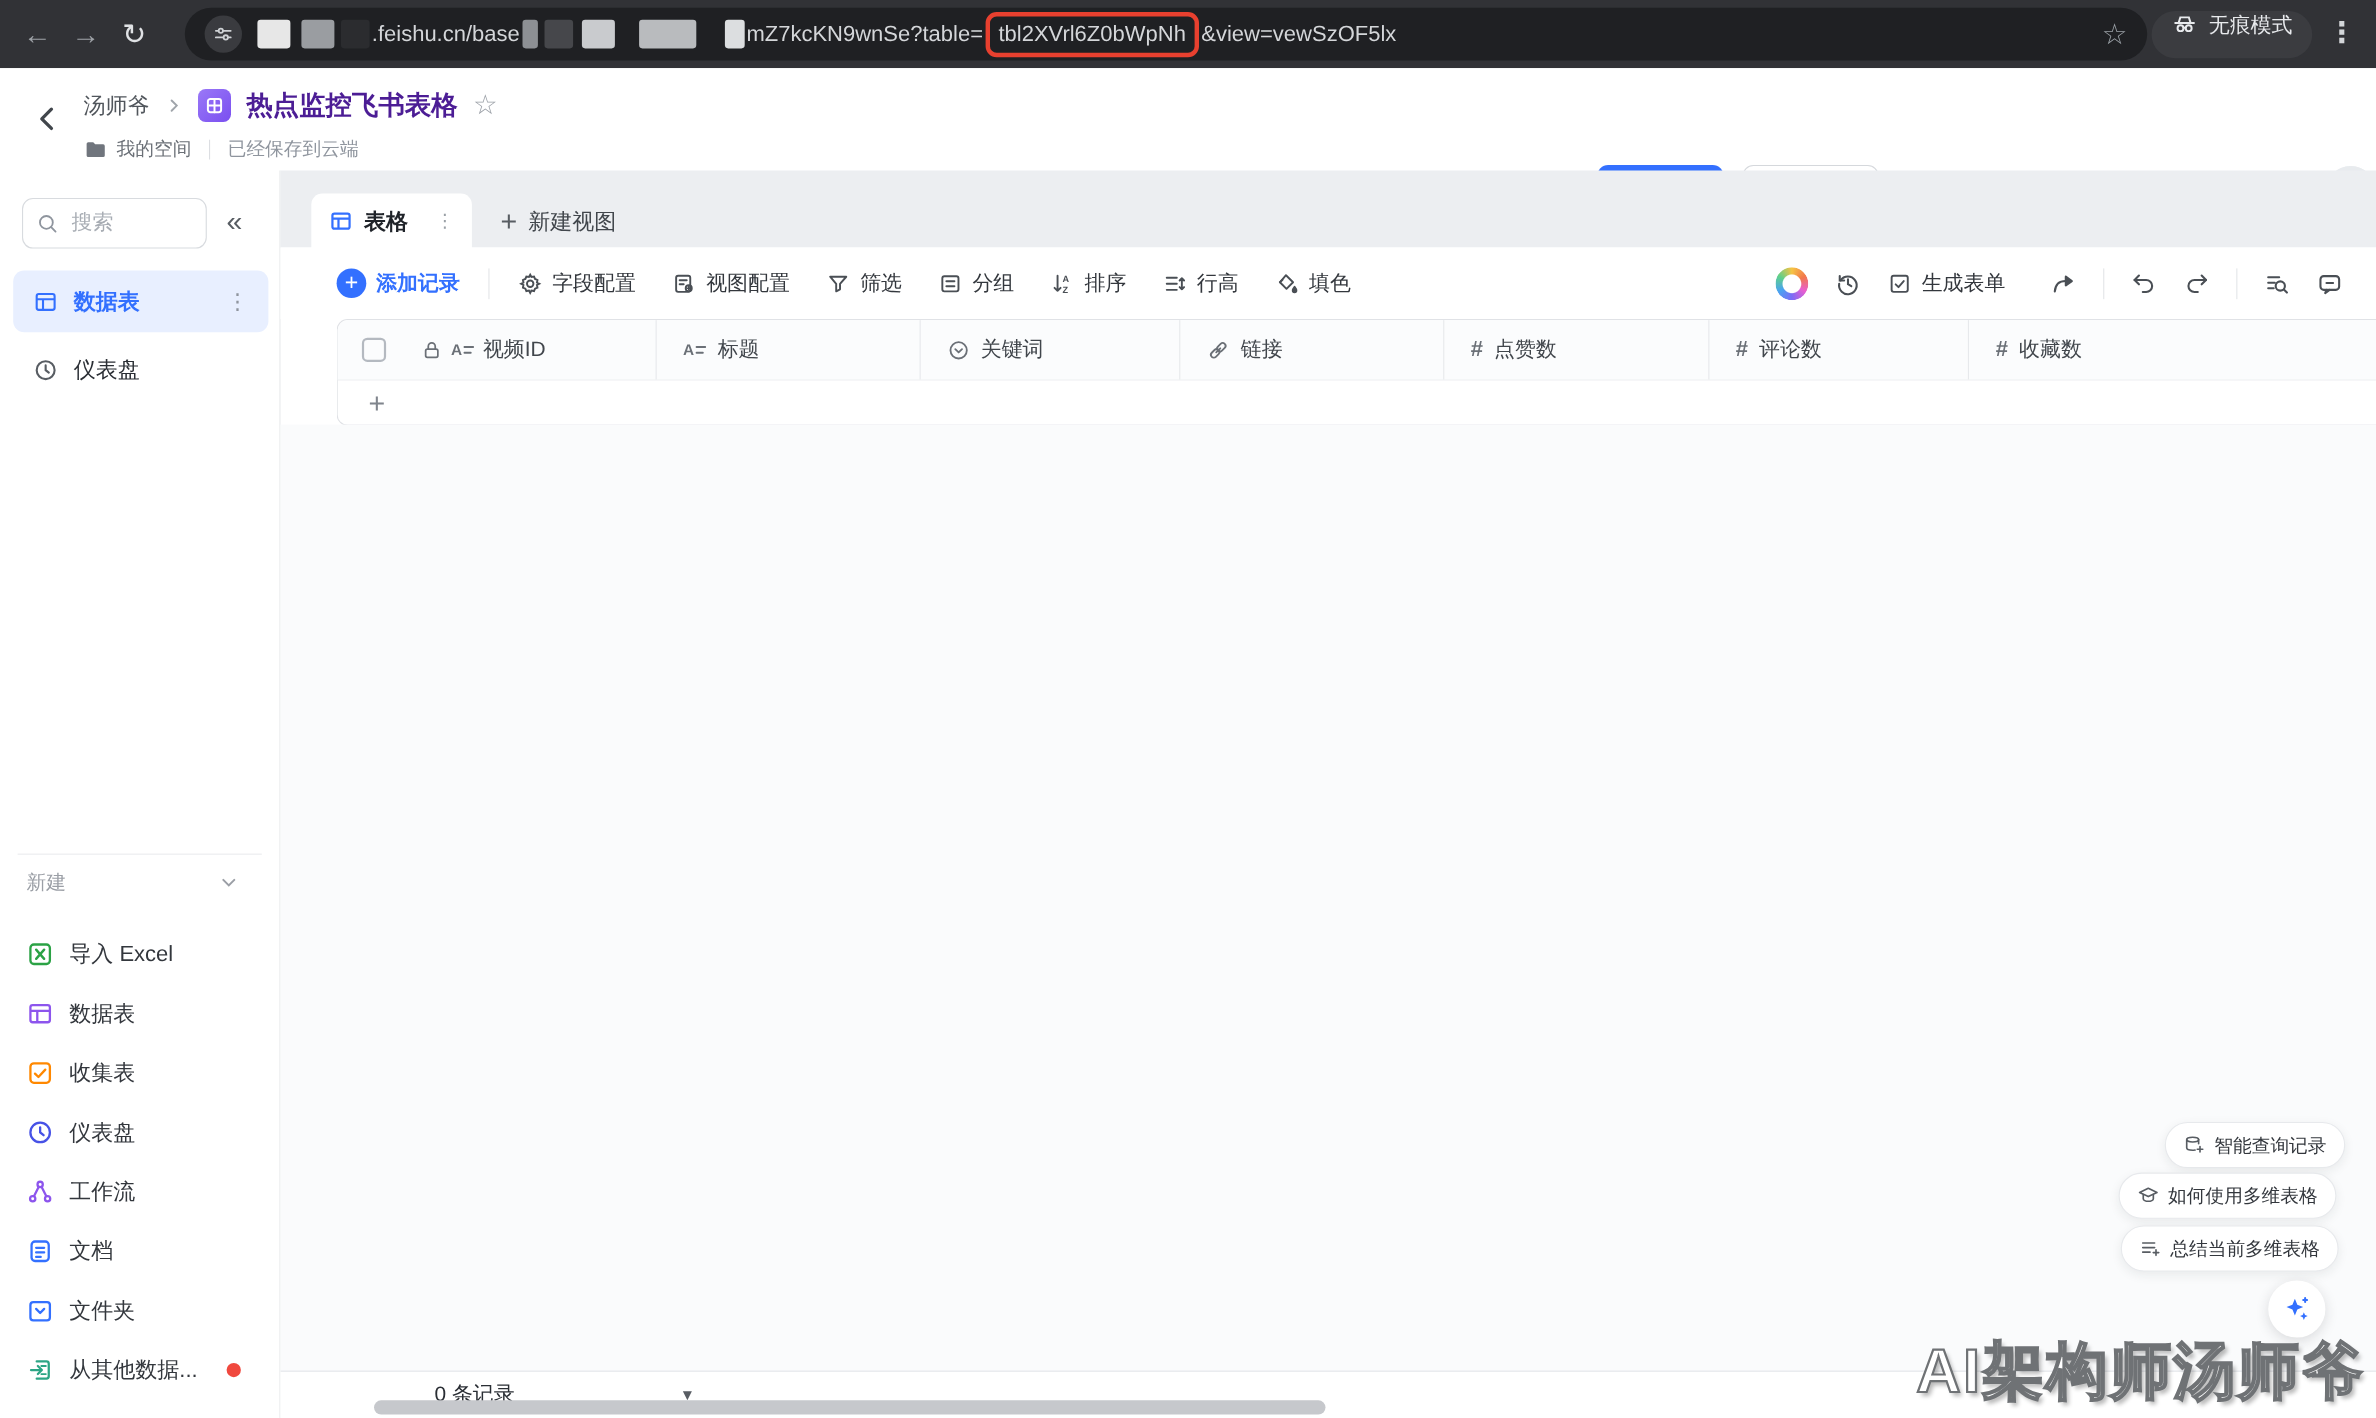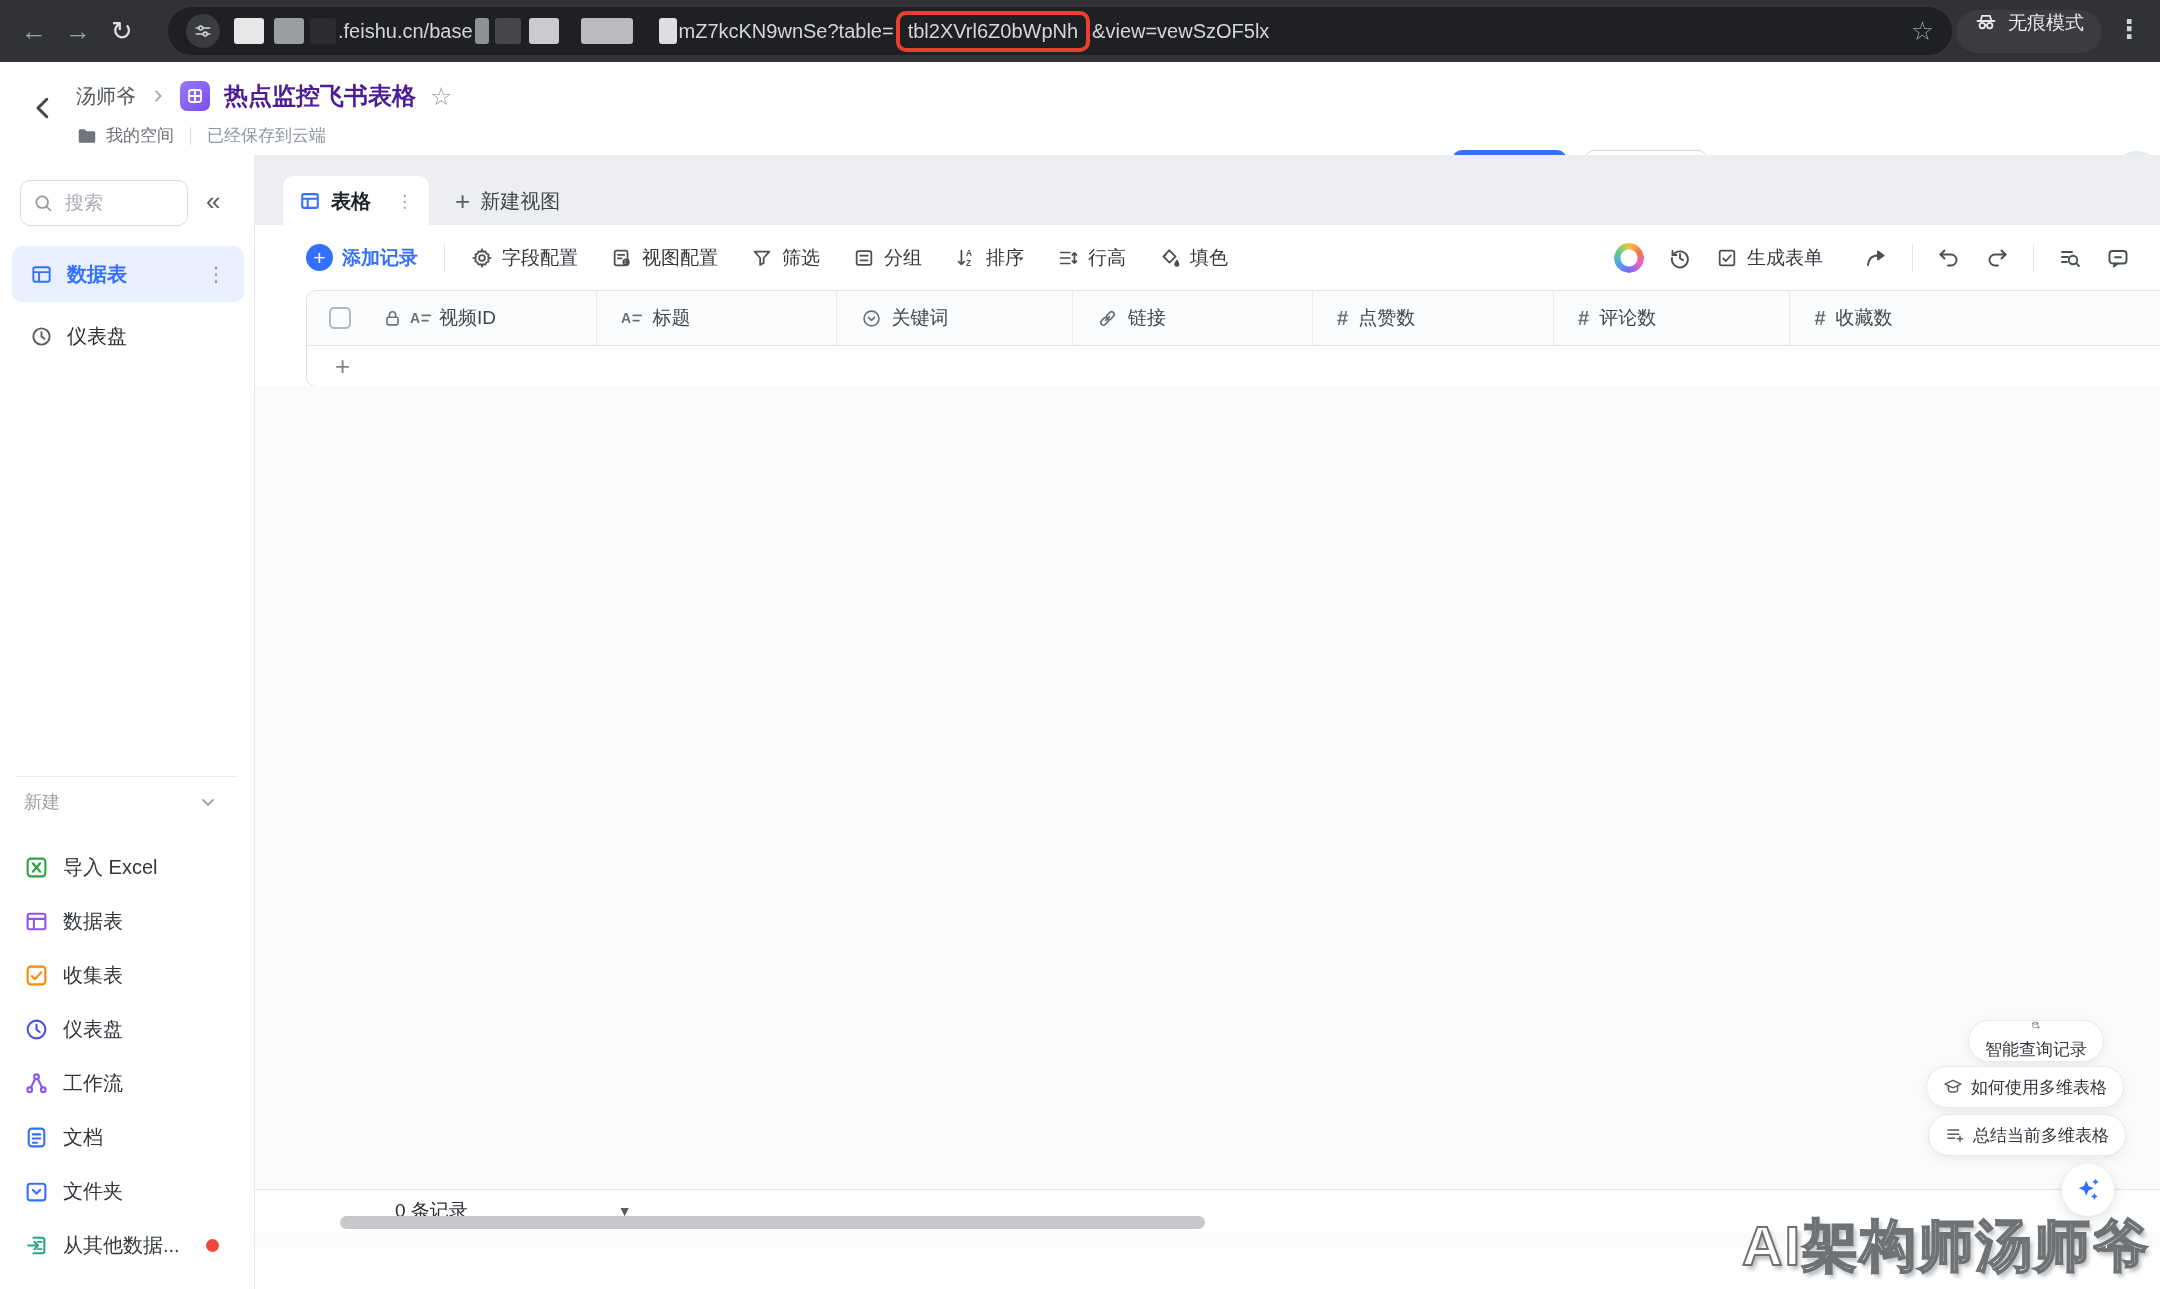--- a/index.html
+++ b/index.html
@@ -75,21 +75,21 @@
   .th{display:flex;align-items:center;box-sizing:border-box;border-right:1px solid #e7e9ec;
       padding-left:24px;gap:10px;font-size:19px;color:#41464c;cursor:pointer;}
   .th svg,.th .hash{color:#6b7077;flex:none;}
   .hash{font-size:20px;font-weight:600;}
   .chk{width:22px;height:22px;border:2px solid #b4b9c0;border-radius:5px;box-sizing:border-box;cursor:pointer;flex:none;}
   .plusrow{height:40px;display:flex;align-items:center;padding-left:28px;border-radius:0 0 0 10px;cursor:pointer;}
   .plusrow span{color:#80858d;font-size:26px;line-height:1;}
   .emptyarea{left:255px;top:385px;width:1905px;height:861px;background:#fafbfc;}
 
   
-  .bottombar{left:255px;top:1189px;width:1905px;height:43px;background:#fff;border-top:1px solid #e2e4e8;box-sizing:border-box;}
+  .bottombar{left:255px;top:1246px;width:1905px;height:43px;background:#fff;border-top:1px solid #e2e4e8;box-sizing:border-box;}
   .reccount{position:absolute;left:140px;top:8px;display:flex;align-items:center;gap:150px;font-size:19px;color:#2a2e34;cursor:pointer;}
   .reccount .tri{font-size:14px;color:#585d63;}
   .hscroll{position:absolute;left:85px;top:26px;width:865px;height:13px;border-radius:7px;background:#c6c8cc;cursor:pointer;}
 
   
   .pill{position:absolute;height:42px;background:#fff;border:1px solid #e7e9ec;border-radius:22px;
         display:flex;align-items:center;gap:8px;padding:0 16px;box-sizing:border-box;font-size:17px;color:#33373d;
         box-shadow:0 3px 10px rgba(31,35,41,.08);cursor:pointer;white-space:nowrap;}
   .pill svg{color:#585d63;}
   .fab{position:absolute;left:2062px;top:1164px;width:52px;height:52px;border-radius:50%;background:#fff;
@@ -510,21 +510,21 @@
   <div class="abs emptyarea" style="top:386px;"></div>
 
   <div class="abs bottombar">
     <div class="reccount">
       <span>0 条记录</span>
       <span class="tri">▼</span>
     </div>
     <div class="hscroll"></div>
   </div>
 
-  <div class="pill" style="left:1968px;top:1020px;flex-direction:column;">
+  <div class="pill" style="left:1968px;top:1020px;">
     <svg width="20" height="20" viewBox="0 0 24 24" fill="none" stroke="currentColor" stroke-width="1.8" stroke-linecap="round">
       <ellipse cx="10" cy="6" rx="6.5" ry="2.6"></ellipse>
         <path d="M3.5 6v9c0 1.4 2.9 2.6 6.5 2.6.9 0 1.8-.1 2.6-.2M16.5 6v4.5"></path>
         <path d="M18 13.5v6M15 16.5h6"></path>
     </svg>
     <span>智能查询记录</span>
   </div>
   <div class="pill" style="left:1926px;top:1066px;">
     <svg width="20" height="20" viewBox="0 0 24 24" fill="none" stroke="currentColor" stroke-width="1.8" stroke-linecap="round" stroke-linejoin="round">
       <path d="M12 4L2.5 8.5 12 13l9.5-4.5z"></path>

